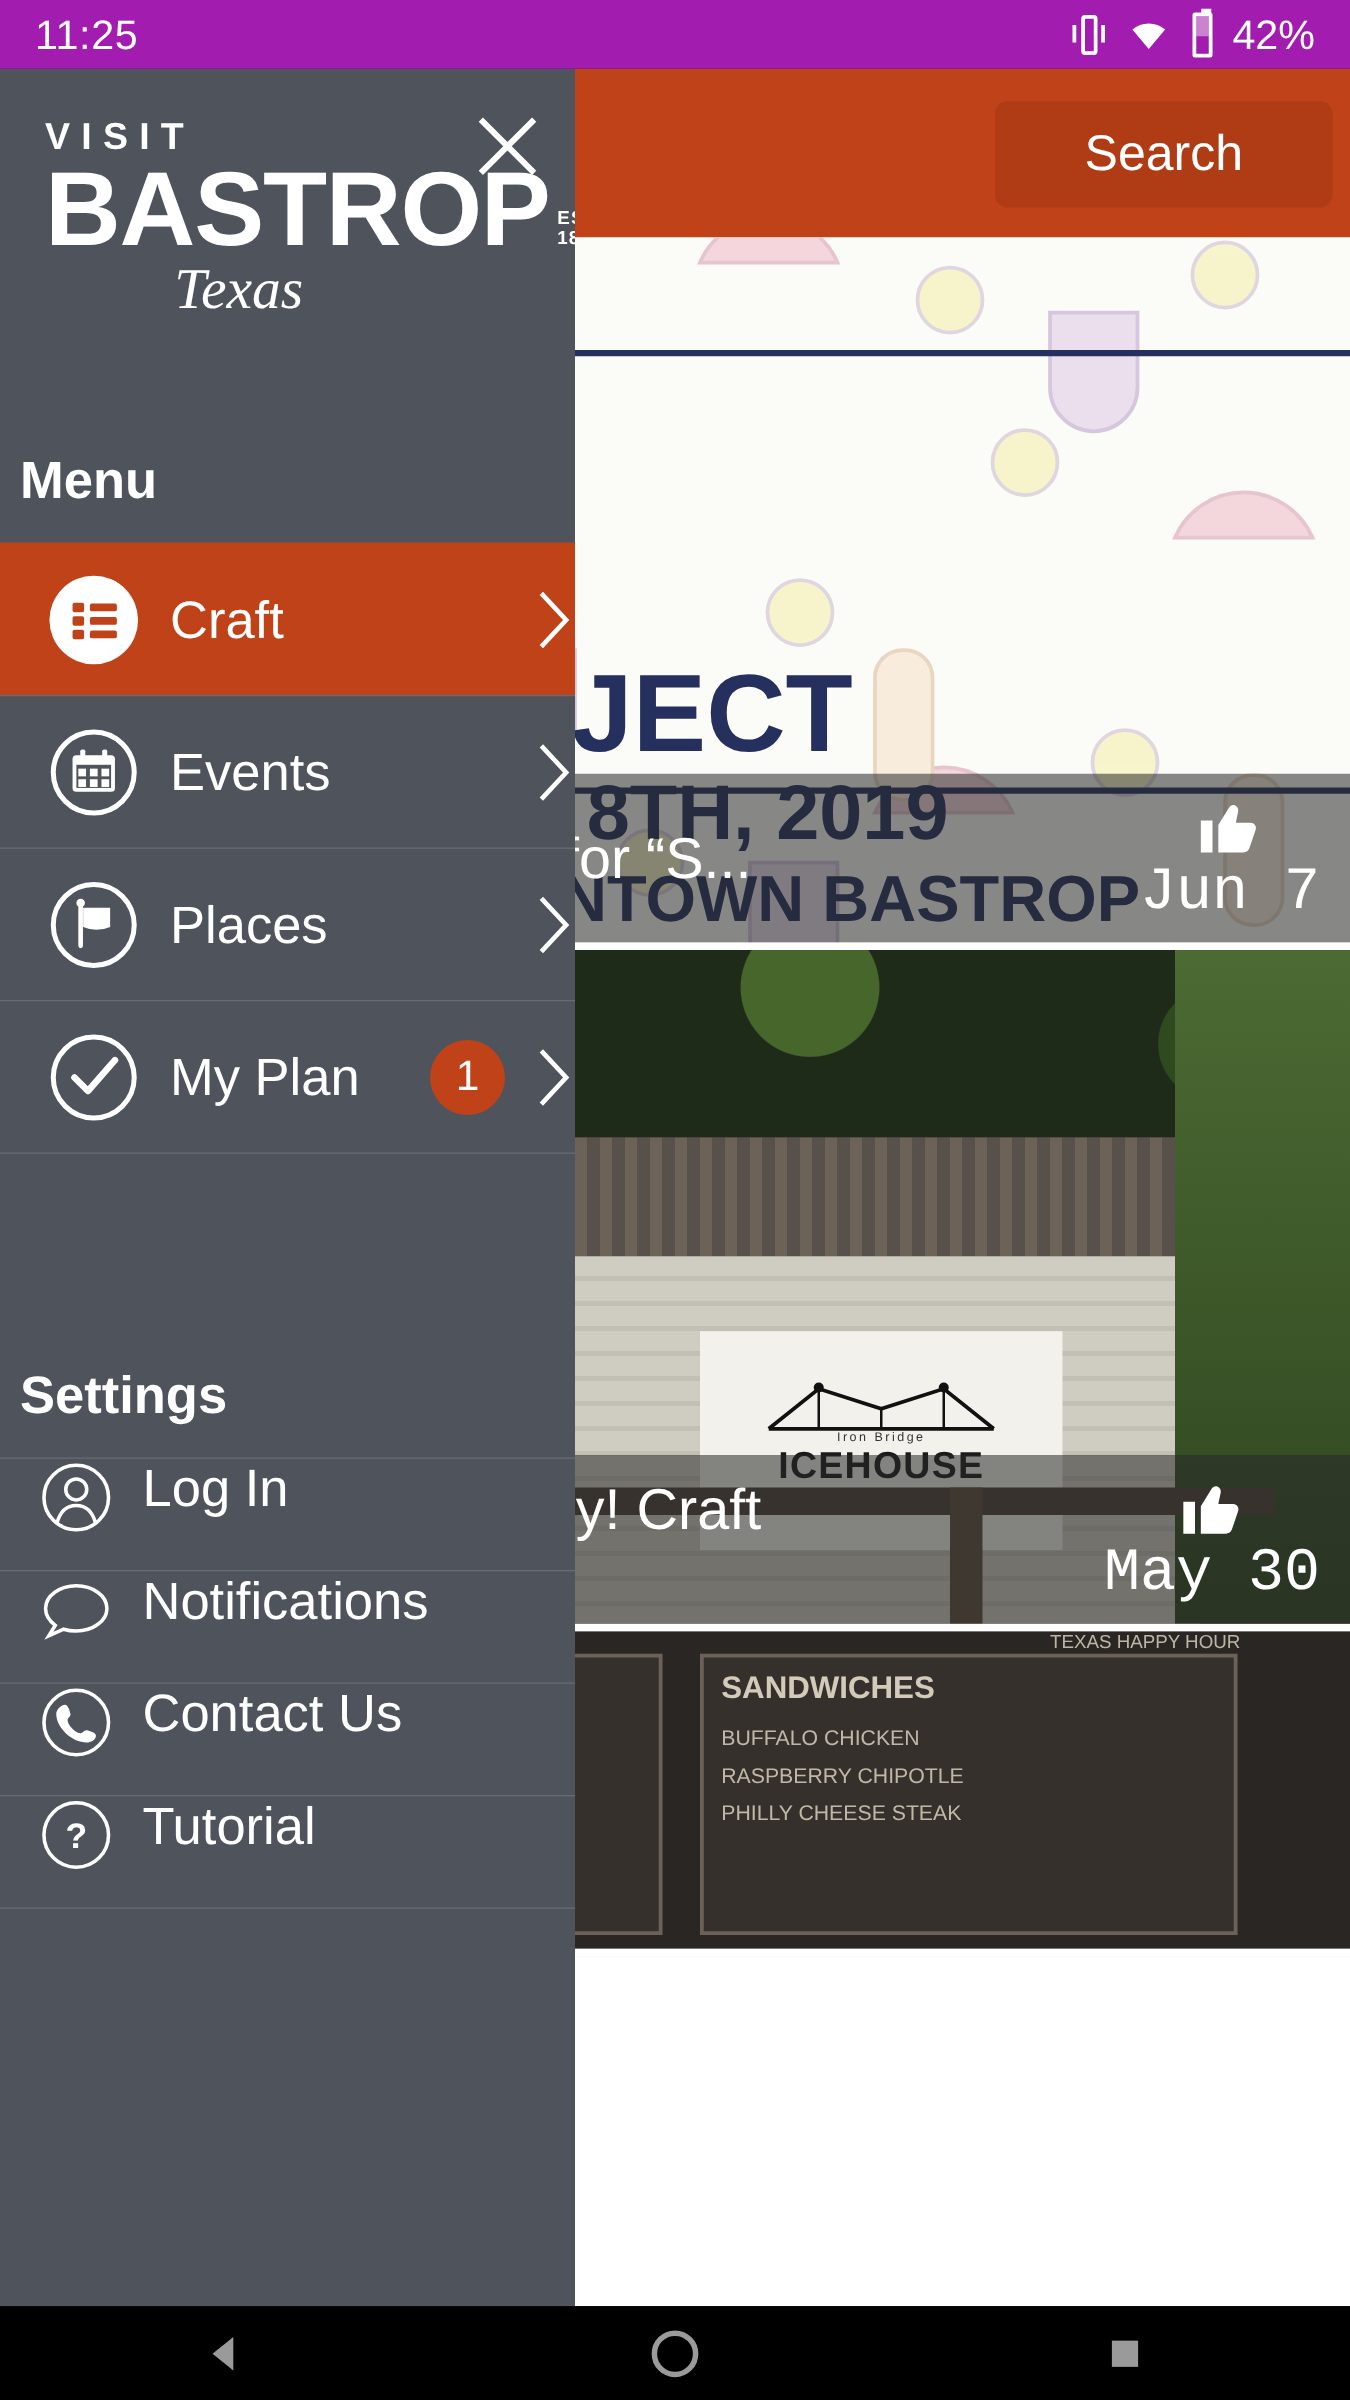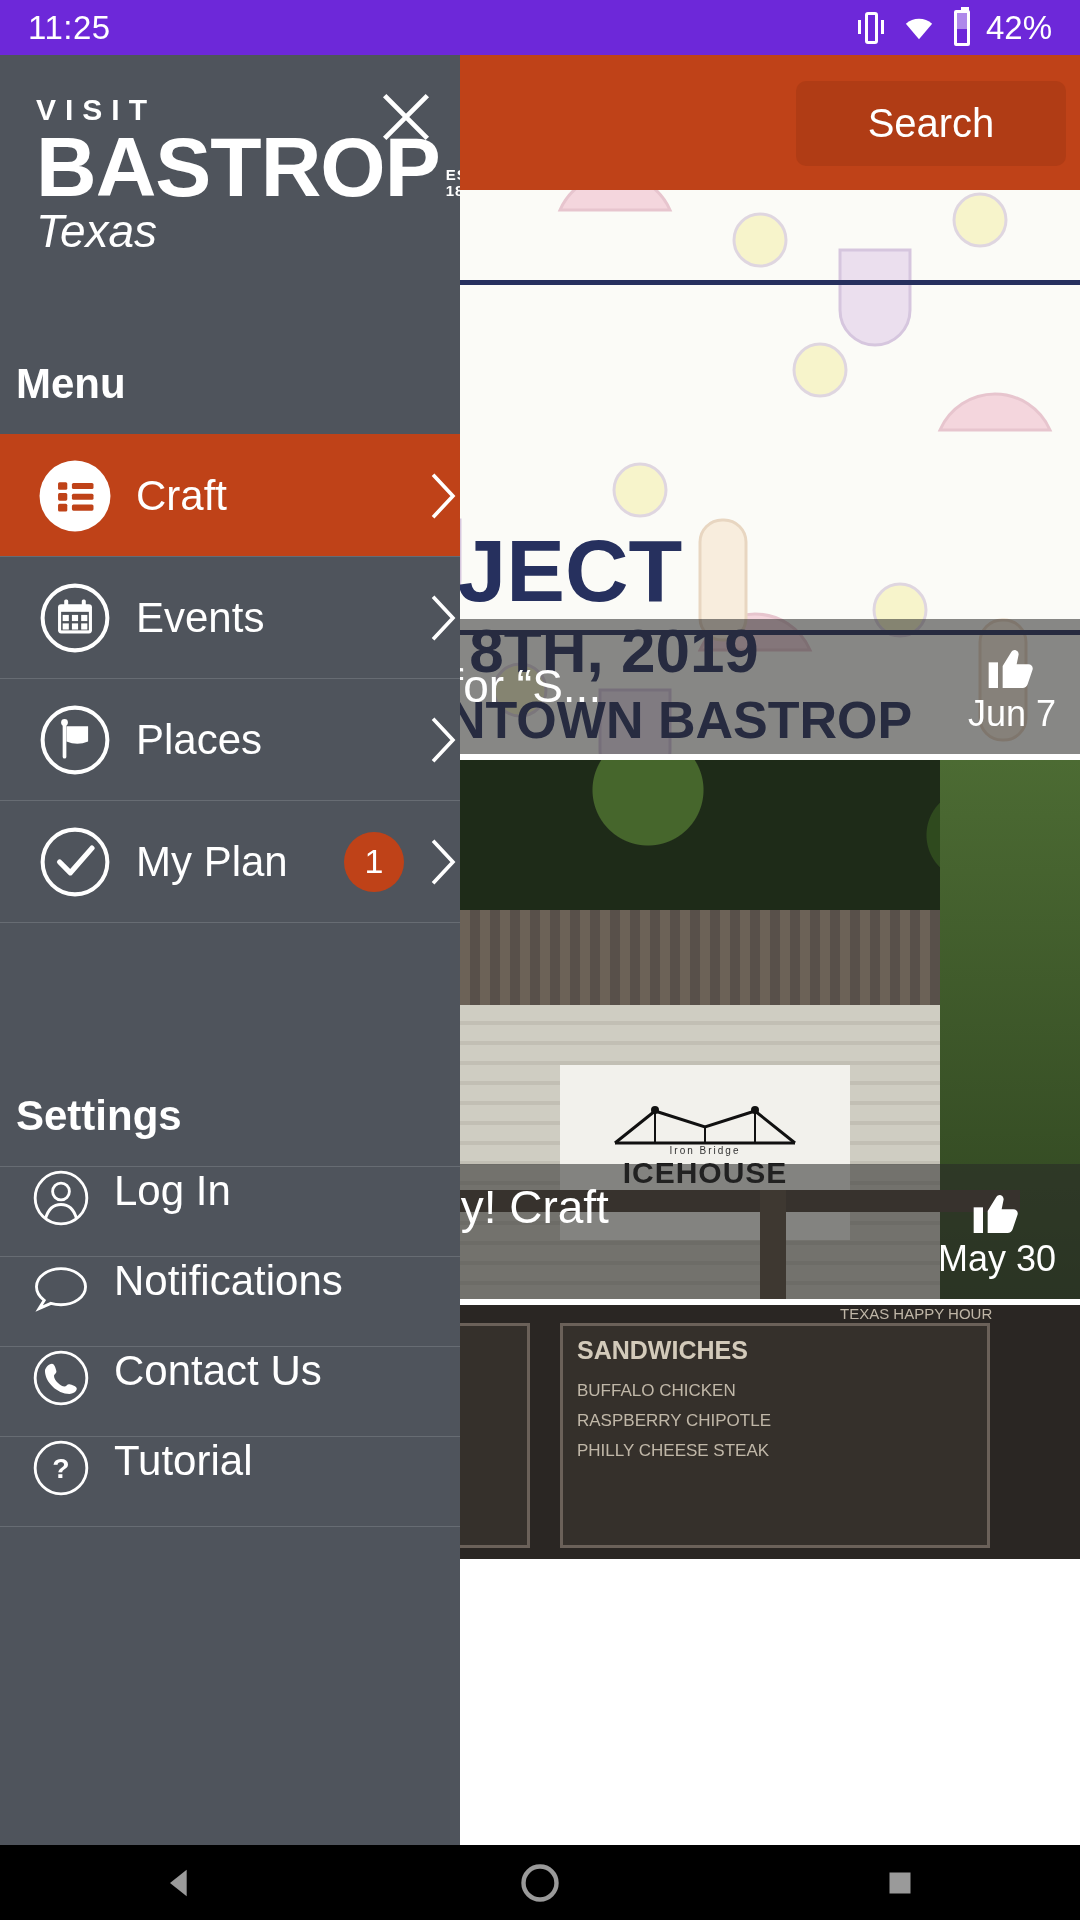--- a/index.html
+++ b/index.html
@@ -5,21 +5,21 @@
   * { margin:0; padding:0; box-sizing:border-box; }
   html,body{
     width:1080px; height:1920px; overflow:hidden; background:#000;
     font-family:"Liberation Sans", sans-serif;
   }
   .phone{ position:relative; width:1080px; height:1920px; background:#000; }
 
   
   .statusbar{
     position:absolute; left:0; top:0; width:1080px; height:55px;
-    background:#6d28d9; color:#fff; display:flex; align-items:center;
+    background:#a21caf; color:#fff; display:flex; align-items:center;
     padding:0 28px; z-index:60;
   }
   .status-time{ font-size:33px; font-weight:400; letter-spacing:.5px; }
   .status-right{ margin-left:auto; display:flex; align-items:center; gap:16px; }
   .ic-vibrate{ width:26px; height:36px; position:relative; }
   .ic-vibrate .body{
     position:absolute; left:7px; top:2px; width:13px; height:32px;
     border:3px solid #fff; border-radius:3px;
   }
   .ic-vibrate .wv{ position:absolute; top:10px; width:3px; height:14px; background:#fff; }
@@ -124,43 +124,43 @@
   }
   .card-caption{
     color:#fff; font-size:46px; line-height:1.06; padding-left:26px;
     max-width:640px; overflow:hidden;
   }
   .card-meta{
     margin-left:auto; margin-right:24px; display:flex;
     flex-direction:column; align-items:center; color:#fff;
   }
   .thumb-icon{ width:60px; height:56px; }
-  .card-date{ font-size:36px; margin-top:-2px; }
+  .card-date{ font-size:48px; margin-top:-2px;font-family:Liberation Mono, monospace; }
 
   
   .scrim{
     position:absolute; left:460px; top:0; width:620px; height:1790px;
     background:transparent; z-index:20;
   }
   .drawer{
     position:absolute; left:0; top:0; width:460px; height:1790px;
     background:#4f545c; z-index:30; overflow:hidden;
   }
   .drawer-header{ position:relative; height:295px; }
   .close-x{ position:absolute; right:22px; top:30px; width:64px; height:64px; }
   .logo{ position:absolute; left:36px; top:38px; width:330px; color:#fff; }
   .logo-visit{ font-size:30px; font-weight:bold; letter-spacing:9px; }
   .logo-bastrop{
     font-size:84px; font-weight:bold; letter-spacing:-1px; line-height:.92;
     margin-top:2px; display:flex; align-items:flex-end;
   }
   .logo-est{ font-size:15px; font-weight:bold; line-height:1.05; margin-left:6px; padding-bottom:8px; letter-spacing:1px;}
   .logo-texas{
-    font-family:Liberation Sans, sans-serif; font-style:italic; font-size:46px;
-    text-align:left; margin-top:-2px; padding-right:20px;
+    font-family:Liberation Serif, serif; font-style:italic; font-size:46px;
+    text-align:center; margin-top:-2px; padding-right:20px;
   }
 
   .sec-title{
     color:#fff; font-size:42px; font-weight:bold; padding:10px 0 26px 16px;
   }
   .menu-row{
     position:relative; display:flex; align-items:center;
     height:122px; padding:0 0 0 38px;
     border-top:1px solid rgba(255,255,255,.14);
     color:#fff;

